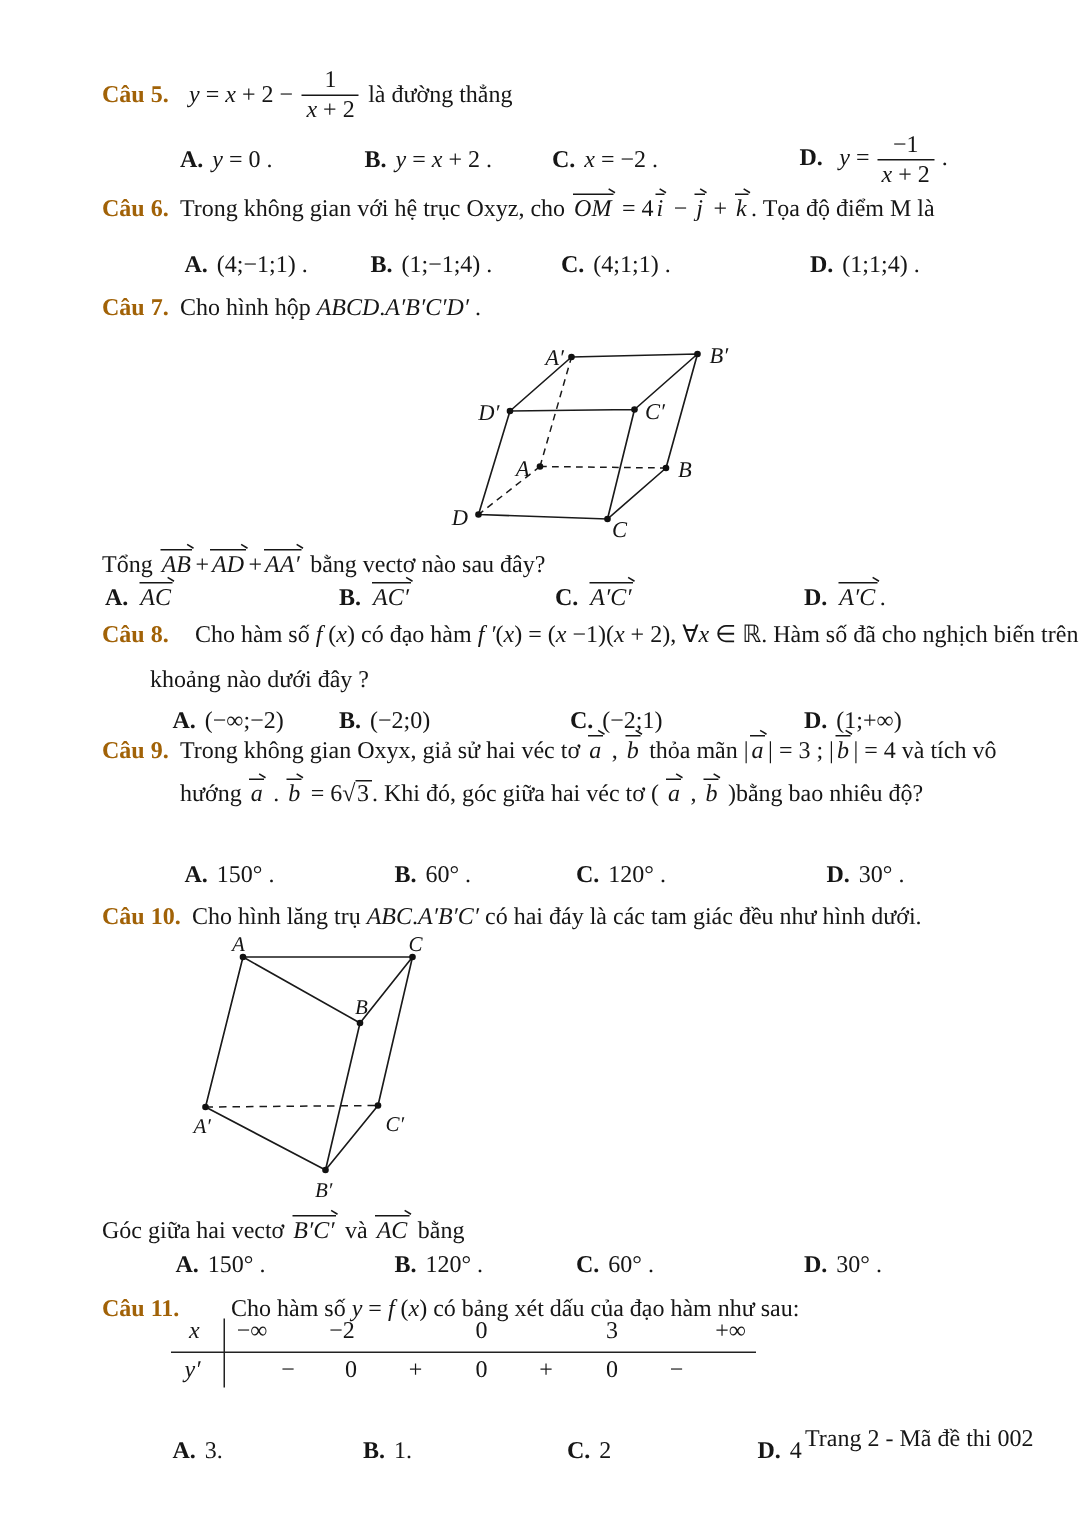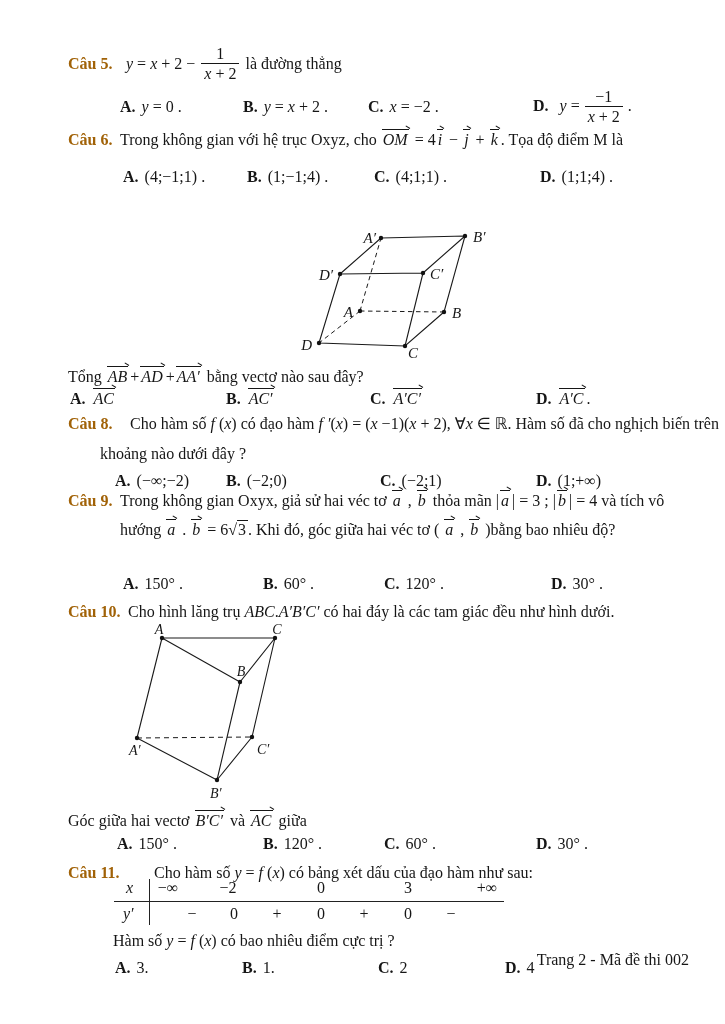--- a/index.html
+++ b/index.html
@@ -66,20 +66,25 @@
     <b class="qlabel w52">Câu 6.</b><span>Trong không gian với hệ trục Oxyz, cho</span>
     <span class="vec">OM</span><span> = 4</span><span class="vec">i</span><span> − </span><span class="vec">j</span><span> + </span><span class="vec">k</span><span>. Tọa độ điểm M là</span>
   </div>
   <div class="row" style="top:168px;">
     <span class="opt" style="left:123px;"><b class="olab">A.</b><span>(4;−1;1) .</span></span>
     <span class="opt" style="left:247px;"><b class="olab">B.</b><span>(1;−1;4) .</span></span>
     <span class="opt" style="left:374px;"><b class="olab">C.</b><span>(4;1;1) .</span></span>
     <span class="opt" style="left:540px;"><b class="olab">D.</b><span>(1;1;4) .</span></span>
   </div>
 
+  <div class="line" style="top:195px;">
+    <b class="qlabel w52">Câu 7.</b><span>Cho hình hộp</span>
+    <span><i>ABCD</i>.<i>A′B′C′D′</i></span>
+    <span>.</span>
+  </div>
 
   <svg class="fig" style="left:290px;top:222px;" width="205" height="142" viewBox="0 0 205 142">
     <g stroke="#1a1a1a" stroke-width="1.1" fill="none">
       <path d="M91,16 L175,14 M91,16 L50,52 M50,52 L133,51 M175,14 L133,51 M50,52 L29,121 M133,51 L115,124 M175,14 L154,90 M29,121 L115,124 L154,90"></path>
     </g>
     <g stroke="#1a1a1a" stroke-width="1" fill="none" stroke-dasharray="4.5,3.5">
       <path d="M70,89 L91,16 M70,89 L154,90 M70,89 L29,121"></path>
     </g>
     <g fill="#111">
       <circle cx="91" cy="16" r="2.2"></circle>
@@ -181,21 +186,21 @@
       <text x="132" y="130">C′</text>
       <text x="85" y="174">B′</text>
     </g>
   </svg>
 
   <div class="line" style="top:809px;">
     <span>Góc giữa hai vectơ</span>
     <span class="vec">B′C′</span>
     <span>và</span>
     <span class="vec">AC</span>
-    <span>giữa</span>
+    <span>bằng</span>
   </div>
   <div class="row" style="top:835px;">
     <span class="opt" style="left:117px;"><b class="olab">A.</b><span>150° .</span></span>
     <span class="opt" style="left:263px;"><b class="olab">B.</b><span>120° .</span></span>
     <span class="opt" style="left:384px;"><b class="olab">C.</b><span>60° .</span></span>
     <span class="opt" style="left:536px;"><b class="olab">D.</b><span>30° .</span></span>
   </div>
 
   <div class="line" style="top:862px;">
     <b class="qlabel w86">Câu 11.</b><span>Cho hàm số</span>
@@ -215,25 +220,20 @@
     <span class="mi" style="left:23px;top:28px;">y′</span>
     <span class="cen" style="left:92px;top:28px;">−</span>
     <span class="cen" style="left:134px;top:28px;">0</span>
     <span class="cen" style="left:177px;top:28px;">+</span>
     <span class="cen" style="left:221px;top:28px;">0</span>
     <span class="cen" style="left:264px;top:28px;">+</span>
     <span class="cen" style="left:308px;top:28px;">0</span>
     <span class="cen" style="left:351px;top:28px;">−</span>
   </div>
 
-  <div class="line" style="top:930px;left:113px;">
-    <span>Hàm số</span>
-    <span><i>y</i> = <i>f</i> (<i>x</i>)</span>
-    <span>có bao nhiêu điểm cực trị ?</span>
-  </div>
   <div class="row" style="top:959px;">
     <span class="opt" style="left:115px;"><b class="olab">A.</b><span>3.</span></span>
     <span class="opt" style="left:242px;"><b class="olab">B.</b><span>1.</span></span>
     <span class="opt" style="left:378px;"><b class="olab">C.</b><span>2</span></span>
     <span class="opt" style="left:505px;"><b class="olab">D.</b><span>4</span></span>
   </div>
 
   <div class="footer">Trang 2 - Mã đề thi 002</div>
 
 </div>

